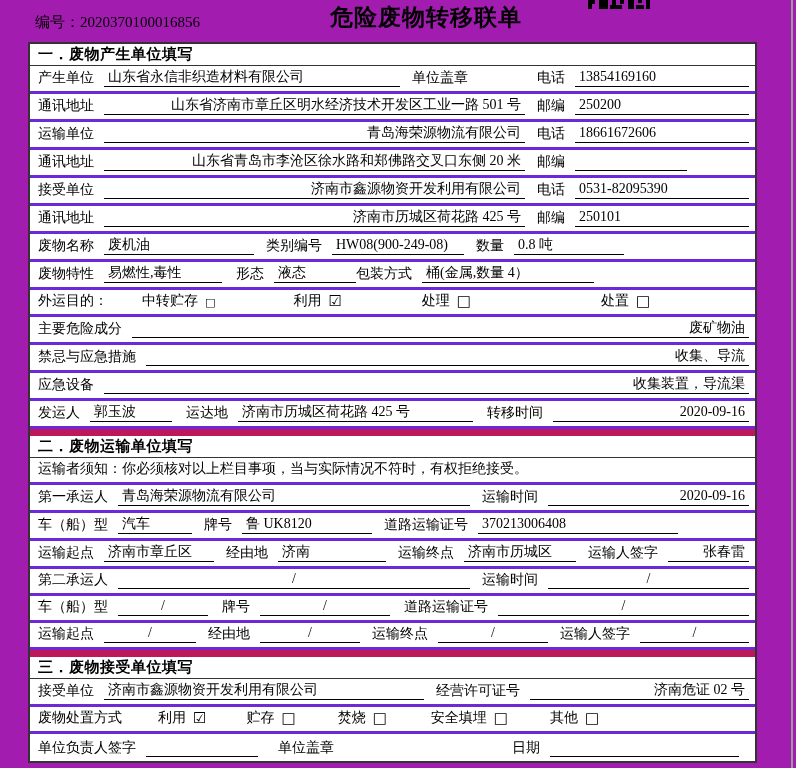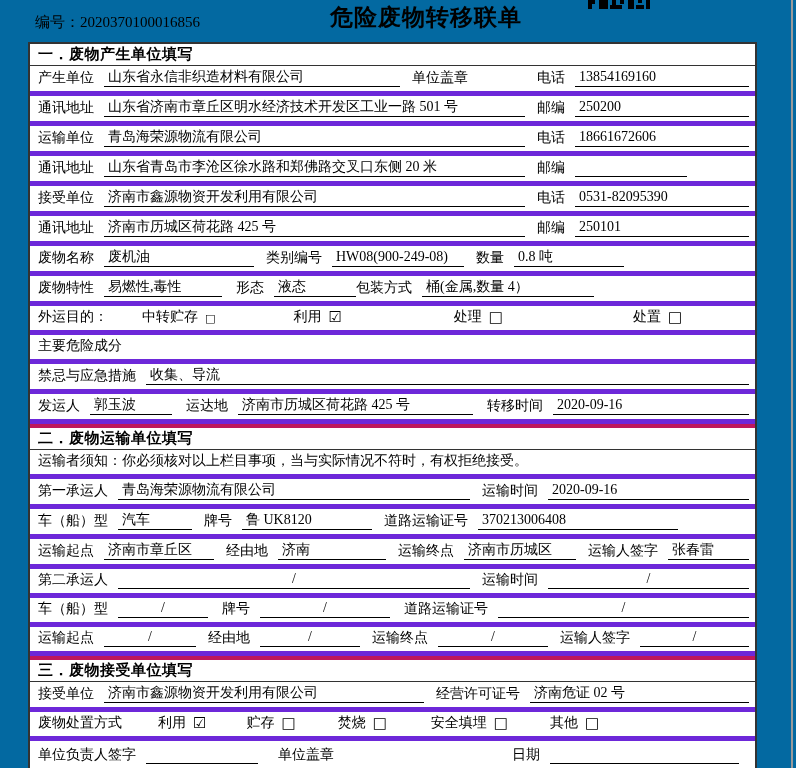--- a/index.html
+++ b/index.html
@@ -2,55 +2,55 @@
 <html><head>
 <meta charset="utf-8">
 <style>
   * { box-sizing: border-box; margin: 0; padding: 0; }
   html,body { background:#fff; }
   body {
     width: 796px; height: 768px;
     font-family: "Liberation Serif", "DejaVu Serif", serif;
     color: #000;
   }
-  .page { position: relative; width: 796px; height: 768px; overflow: hidden; background: #0369a1; }
+  .page { position: relative; width: 796px; height: 768px; overflow: hidden; background: #a21caf; }
   .page-edge { position: absolute; top: 0; bottom: 0; right: 3px; width: 2px; background: #9b9b9b; }
 
   .serial { position: absolute; left: 35px; top: 13px; font-size: 15px; white-space: nowrap; }
   .doc-title {
     position: absolute; left: 0; top: 2px; width: 100%;
     text-align: center; padding-left: 56px;
     font-size: 23px; font-weight: bold; letter-spacing: 1px; white-space: nowrap;
   }
   .qr { position: absolute; left: 588px; top: 0; }
 
   .form { position: absolute; left: 28px; top: 42px; width: 729px; border: 2px solid #333; background: #fff; }
 
   .sec {
     display: flex; align-items: center; min-height: 20px;
     padding: 1px 8px; font-weight: bold; font-size: 15px;
     border-bottom: 1px solid #333; letter-spacing: .5px;
   }
-  .sec.bt { border-top: 4px solid #be185d; }
+  .sec.bt { border-top: 7px solid #be185d; }
 
   .trow {
     display: flex; align-items: flex-end;
     min-height: 24px; padding: 2px 6px 4px 8px;
-    border-bottom: 5px solid #6d28d9; font-size: 14px;
+    border-bottom: 3px solid #6d28d9; font-size: 14px;
   }
   .trow.t26 { min-height: 27px; }
   .trow.last { border-bottom: none; }
 
   .lbl { white-space: nowrap; margin-right: 10px; }
   .v {
     border-bottom: 1px solid #000; min-height: 18px;
     padding: 0 4px; white-space: nowrap; overflow: hidden;
   }
   .v.c { text-align: center; }
-  .fill { flex: 1 1 auto; }
+  .fill { flex: 1 1 auto; text-align: right; }
   .rg { margin-left: auto; display: flex; align-items: flex-end; width: 212px; flex-shrink: 0; }
   .rg .v { flex: 1 1 auto; }
   .rg .v.fixed { flex: 0 0 112px; }
 
   .opt { display: flex; align-items: flex-end; white-space: nowrap; }
   .cb { font-family: "DejaVu Sans", "Liberation Sans", sans-serif; font-size: 15px; line-height: 17px; margin-left: 7px; }
   .cb.small { font-size: 11px; line-height: 15px; }
 
   .footer { position: absolute; left: 35px; top: 750px; font-size: 14px; white-space: nowrap; }
 </style>
@@ -160,39 +160,44 @@
     <div class="trow">
       <span class="lbl">外运目的：</span>
       <span class="opt" style="margin-left:24px;text-align:right;">
         <span>中转贮存</span>
         <span class="cb small">□</span>
       </span>
       <span class="opt" style="margin-left:78px;">
         <span>利用</span>
         <span class="cb">☑</span>
       </span>
-      <span class="opt" style="margin-left:112px;">
+      <span class="opt" style="margin-left:80px;">
         <span>处理</span>
         <span class="cb">□</span>
       </span>
       <span class="opt" style="margin-left:130px;">
         <span>处置</span>
         <span class="cb">□</span>
       </span>
     </div>
 
     <div class="trow">
       <span class="lbl">主要危险成分</span>
+      <span class="v fill">废矿物油</span>
     </div>
 
     <div class="trow">
       <span class="lbl">禁忌与应急措施</span>
       <span class="v fill">收集、导流</span>
     </div>
 
+    <div class="trow">
+      <span class="lbl">应急设备</span>
+      <span class="v fill">收集装置，导流渠</span>
+    </div>
 
     <div class="trow">
       <span class="lbl">发运人</span>
       <span class="v" style="width:82px;">郭玉波</span>
       <span class="lbl" style="margin-left:14px;">运达地</span>
       <span class="v" style="width:235px;">济南市历城区荷花路 425 号</span>
       <span class="lbl" style="margin-left:14px;">转移时间</span>
       <span class="v fill">2020-09-16</span>
     </div>
 

